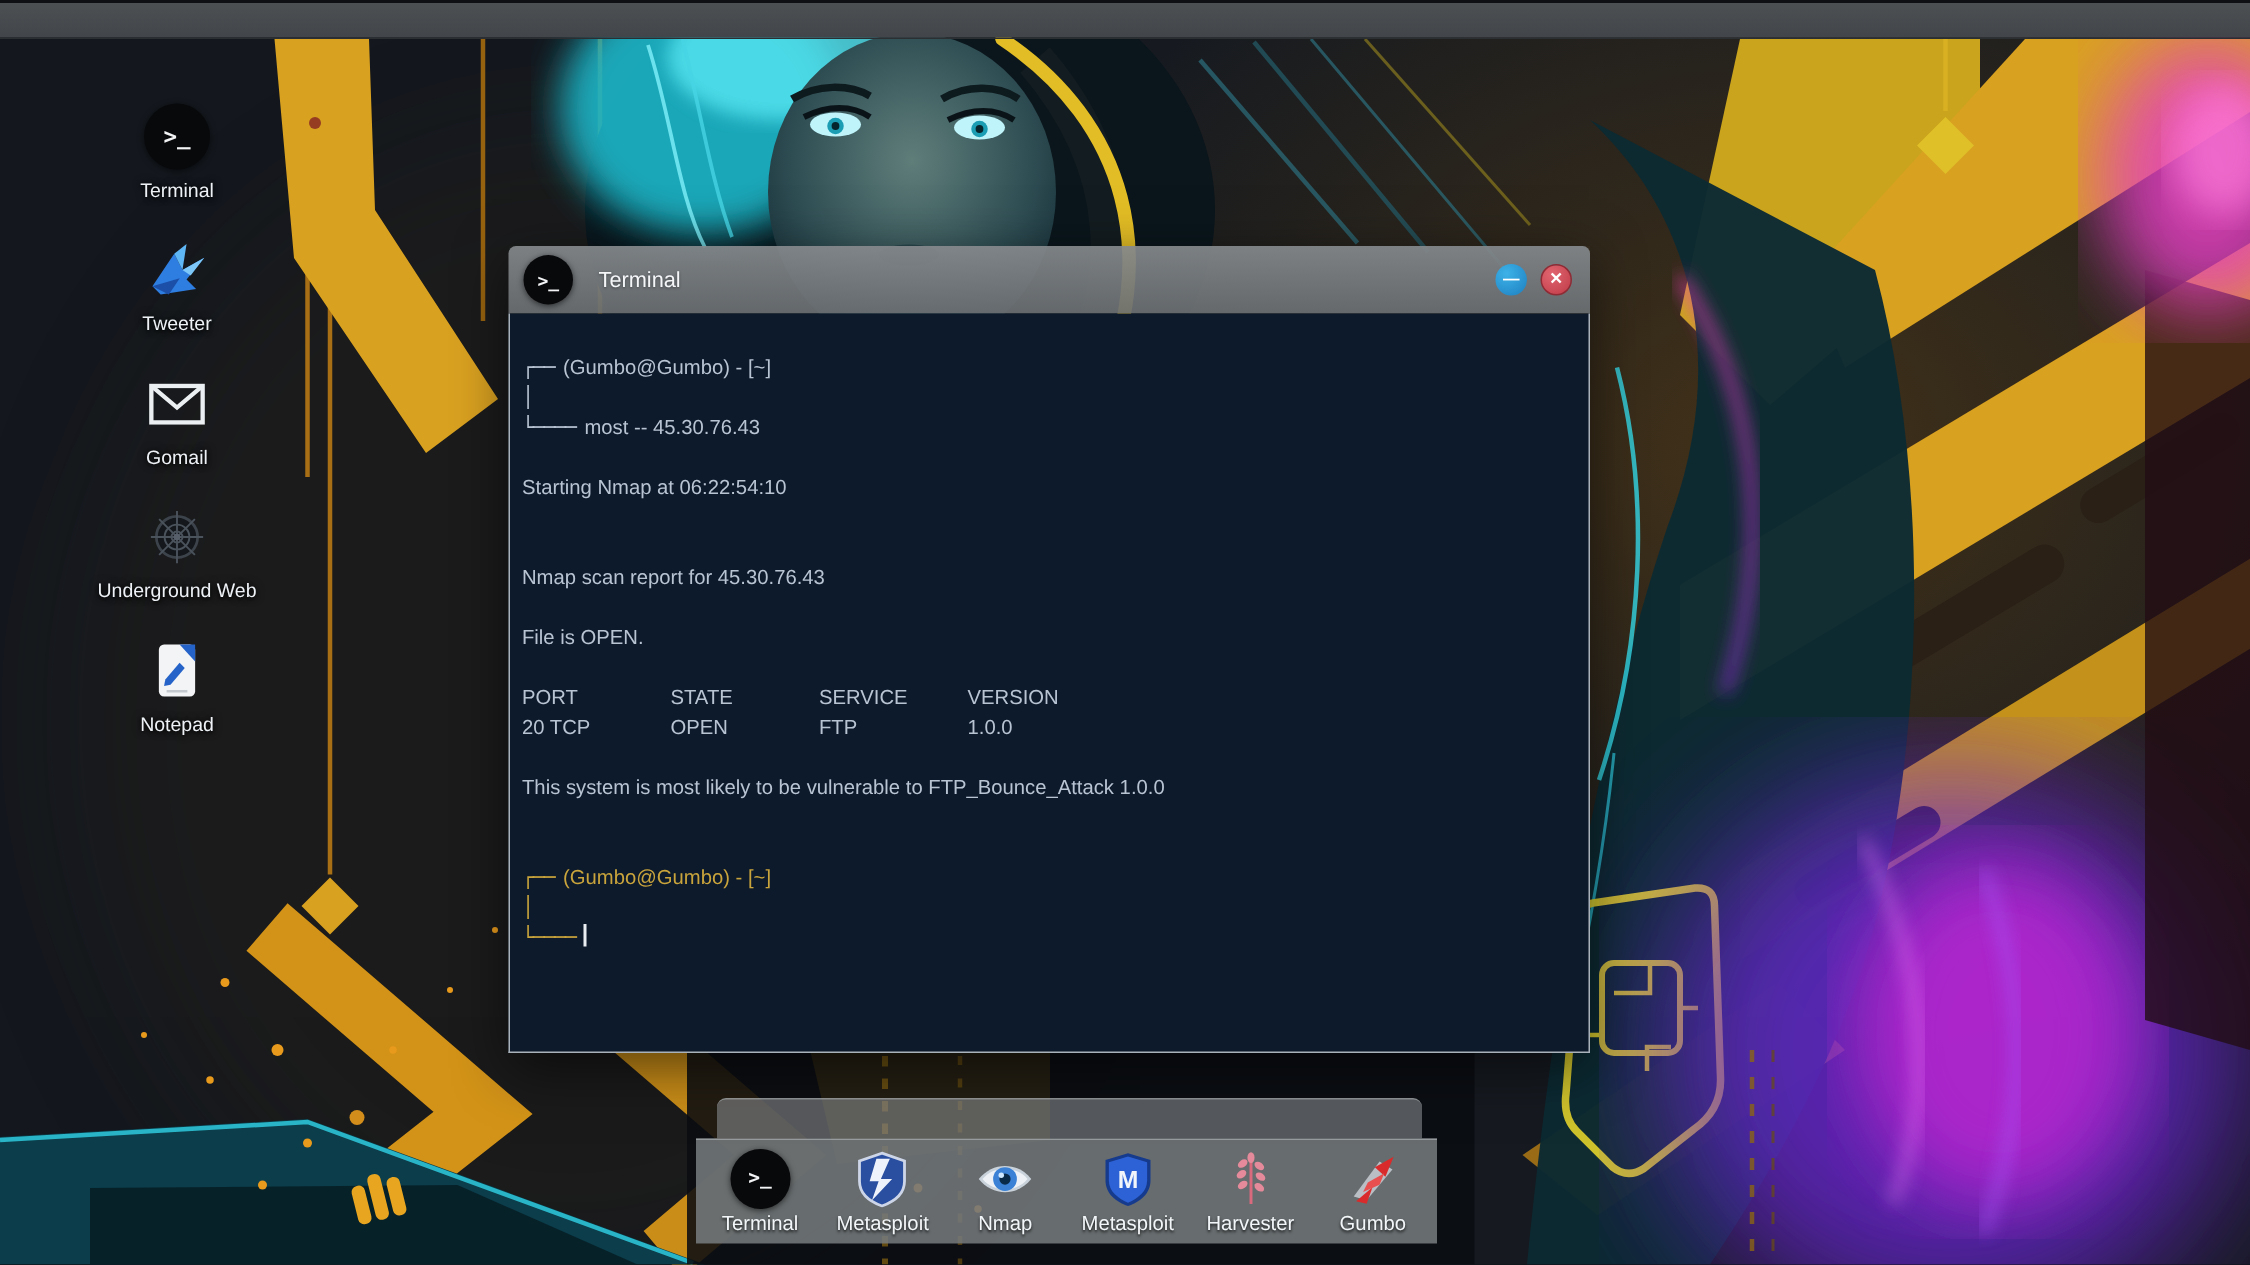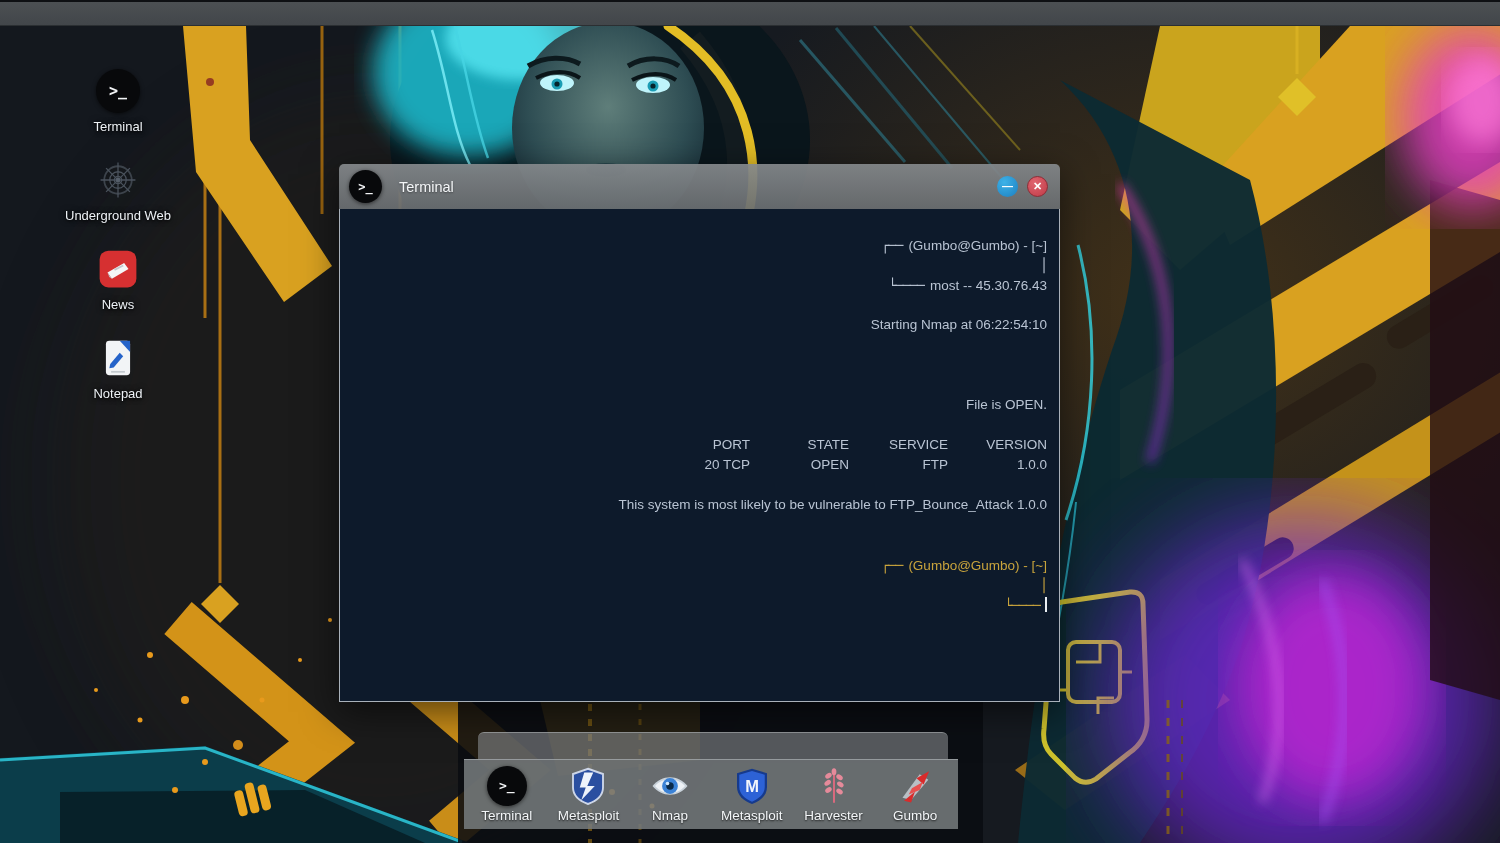--- a/index.html
+++ b/index.html
@@ -42,21 +42,21 @@
   #titlebar .spacer { flex:1; }
   .winbtn { width:21px; height:21px; border-radius:50%; display:flex; align-items:center;
             justify-content:center; cursor:pointer; }
   #min-btn { background:radial-gradient(circle at 35% 30%, #3db2e8, #1d7fc0); margin-right:9px; }
   #min-btn .glyph { color:#fff; font-size:11px; font-weight:bold; line-height:1; margin-top:-1px; }
   #close-btn { background:radial-gradient(circle at 35% 30%, #e06570, #bf3b47);
                border:1px solid #8e2b35; }
   #close-btn .glyph { color:#fff; font-size:11px; font-weight:bold; line-height:1; }
 
   #term-body { height:493px; background:#0d1a2b; border:1px solid #a9b1ba; border-top:none;
-               padding:26px 12px 0 8px; font-size:13.5px; color:#b9c4d3;text-align:right; }
+               padding:26px 12px 0 8px; font-size:13.5px; color:#b9c4d3; }
   .tline { height:20px; line-height:20px; white-space:pre; }
   .sp20 { height:20px; } .sp40 { height:40px; }
   .pbox { font-family:"DejaVu Sans Mono", monospace; letter-spacing:-1px; }
   .ptxt { margin-left:6px; }
   .yellow { color:#c9a43c; }
   .col { display:inline-block; width:99px; }
   #cursor { display:inline-block; width:2px; height:15px; background:#e9eef3;
             vertical-align:middle; margin-left:5px; margin-top:-3px; }
 
   
@@ -237,51 +237,60 @@
     <div class="dicon">
       <div class="art">
         <div class="term-circle big">
           <span class="tg">&gt;_</span>
         </div>
       </div>
       <div class="dlabel">Terminal</div>
     </div>
 
 
-
+    <div class="dicon">
+      <div class="art">
+        <svg width="44" height="40" viewBox="0 0 48 44">
+          <polygon points="6,34 22,10 28,22 44,13 31,29 38,36 12,40" fill="#2e7de0"></polygon>
+          <polygon points="22,10 31,3 28,22" fill="#5fb6f5"></polygon>
+          <polygon points="6,34 26,28 18,40" fill="#1b4fa8"></polygon>
+          <polygon points="28,22 44,13 34,26" fill="#7cc6f8"></polygon>
+        </svg>
+      </div>
+      <div class="dlabel">Tweeter</div>
+    </div>
+
+    <div class="dicon">
+      <div class="art">
+        <svg width="44" height="36" viewBox="0 0 48 40">
+          <rect x="5" y="7" width="38" height="27" fill="none" stroke="#eceff2" stroke-width="3.2"></rect>
+          <path d="M5 7 L24 23 L43 7" fill="none" stroke="#eceff2" stroke-width="3.2"></path>
+        </svg>
+      </div>
+      <div class="dlabel">Gomail</div>
+    </div>
 
     <div class="dicon">
       <div class="art">
         <svg width="44" height="44" viewBox="0 0 48 48">
           <circle cx="24" cy="24" r="15" fill="#14171b" stroke="#3c434b" stroke-width="2"></circle>
           <g stroke="#4a525c" stroke-width="1.4" fill="none">
             <circle cx="24" cy="24" r="9"></circle>
               <circle cx="24" cy="24" r="4"></circle>
             <line x1="24" y1="5" x2="24" y2="43"></line>
               <line x1="5" y1="24" x2="43" y2="24"></line>
             <line x1="11" y1="11" x2="37" y2="37"></line>
               <line x1="37" y1="11" x2="11" y2="37"></line>
           </g>
           <circle cx="24" cy="24" r="2.4" fill="#565f6a"></circle>
         </svg>
       </div>
       <div class="dlabel">Underground Web</div>
     </div>
 
-    <div class="dicon">
-      <div class="art">
-        <svg width="42" height="42" viewBox="0 0 48 48">
-          <rect x="3" y="3" width="42" height="42" rx="10" fill="#d63031"></rect>
-          <polygon points="12,28 31,17 36,24 17,35" fill="#f4f6f7"></polygon>
-          <polygon points="12,28 14,33 17,35" fill="#b9bfc4"></polygon>
-          <line x1="20" y1="25" x2="30" y2="20" stroke="#c3c9ce" stroke-width="2"></line>
-        </svg>
-      </div>
-      <div class="dlabel">News</div>
-    </div>
 
     <div class="dicon">
       <div class="art">
         <svg width="38" height="42" viewBox="0 0 44 48">
           <rect x="8" y="4" width="28" height="40" rx="4" fill="#f2f4f6"></rect>
           <polygon points="24,4 36,4 36,17" fill="#2563c9"></polygon>
           <polygon points="13,31 24,18 28,22 17,35 12,36" fill="#2563c9"></polygon>
           <line x1="14" y1="40" x2="30" y2="40" stroke="#c3c9ce" stroke-width="2"></line>
         </svg>
       </div>
@@ -304,20 +313,21 @@
       </div>
     </div>
 
     <div id="term-body">
       <div class="tline"><span class="pbox">┌──</span><span class="ptxt">(Gumbo@Gumbo) - [~]</span></div>
       <div class="tline"><span class="pbox">│</span></div>
       <div class="tline"><span class="pbox">└────</span><span class="ptxt">most -- 45.30.76.43</span></div>
       <div class="sp20"></div>
       <div class="tline">Starting Nmap at 06:22:54:10</div>
       <div class="sp40"></div>
+      <div class="tline">Nmap scan report for 45.30.76.43</div>
       <div class="sp20"></div>
       <div class="tline">File is OPEN.</div>
       <div class="sp20"></div>
       <div class="tline"><span class="col">PORT</span><span class="col">STATE</span><span class="col">SERVICE</span><span class="col">VERSION</span></div>
       <div class="tline"><span class="col">20 TCP</span><span class="col">OPEN</span><span class="col">FTP</span><span class="col">1.0.0</span></div>
       <div class="sp20"></div>
       <div class="tline">This system is most likely to be vulnerable to FTP_Bounce_Attack 1.0.0</div>
       <div class="sp40"></div>
       <div class="tline yellow"><span class="pbox">┌──</span><span class="ptxt">(Gumbo@Gumbo) - [~]</span></div>
       <div class="tline yellow"><span class="pbox">│</span></div>

